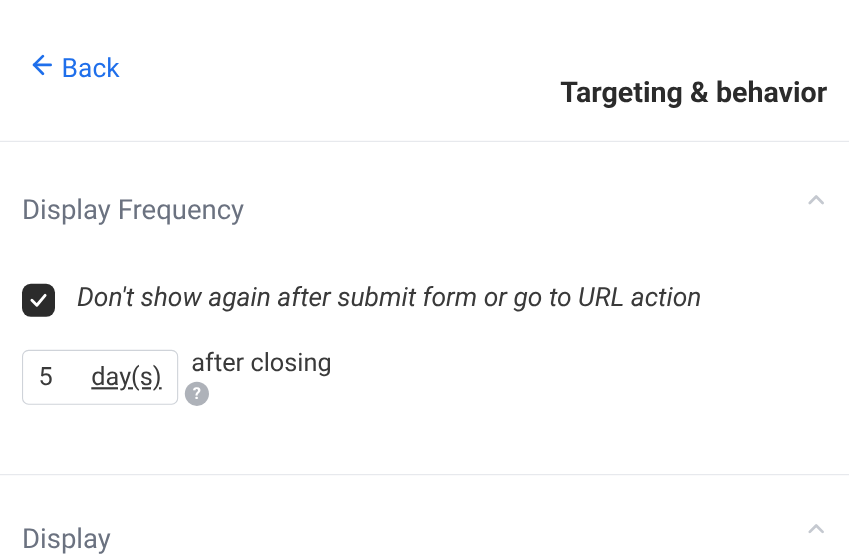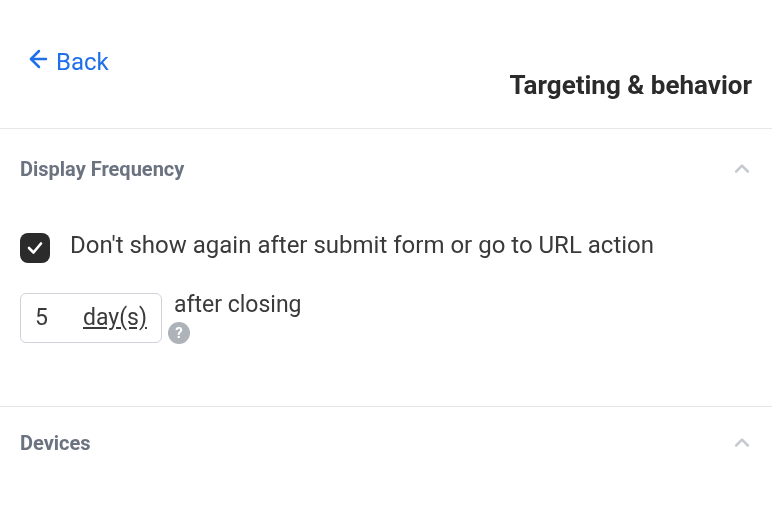--- a/index.html
+++ b/index.html
@@ -51,40 +51,42 @@
     .section {
       padding: 0 20px;
     }
     .section-header {
       display: flex;
       align-items: center;
       justify-content: space-between;
       padding: 28px 0 4px 0;
     }
     .section-title {
-      font-size: 20px;
+      font-size: 25px;
       color: #6b7280;
-      font-weight: 700;
+      font-weight: 400;
+      margin-top: 20px;
     }
     .chevron-up {
       color: #c5c9d0;
     }
     .chevron-up svg {
       width: 20px;
       height: 20px;
       display: block;
     }
     .section-body {
       padding: 44px 0 22px 0;
     }
     .checkbox-row {
       display: flex;
       align-items: flex-end;
       gap: 20px;
       padding-bottom: 28px;
+      font-style: italic;
     }
     .checkbox {
       width: 30px;
       height: 30px;
       border-radius: 8px;
       background: #2b2b2b;
       display: flex;
       align-items: center;
       justify-content: center;
       flex-shrink: 0;
@@ -203,20 +205,20 @@
       </span>
     </div>
   </div>
 </div>
 
 <div class="section-spacer"></div>
 <div class="divider"></div>
 
 <div class="section">
   <div class="section-header devices-header">
-    <div class="section-title">Devices</div>
+    <div class="section-title">Display</div>
     <span class="chevron-up">
       <svg viewBox="0 0 24 24" fill="none" stroke="currentColor" stroke-width="3" stroke-linecap="round" stroke-linejoin="round">
         <polyline points="5 15 12 8 19 15"></polyline>
       </svg>
     </span>
   </div>
 </div>
 
 </body></html>

